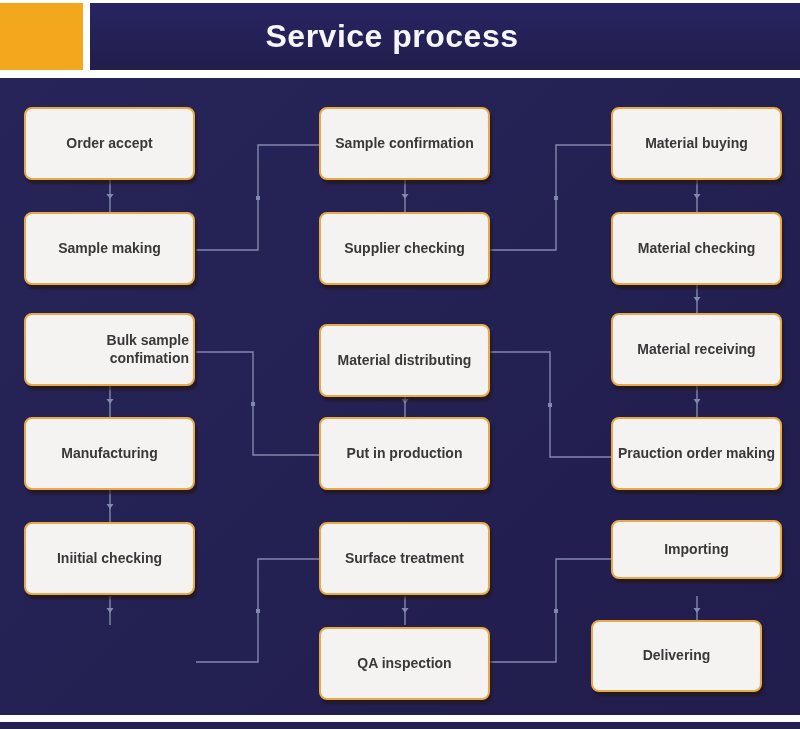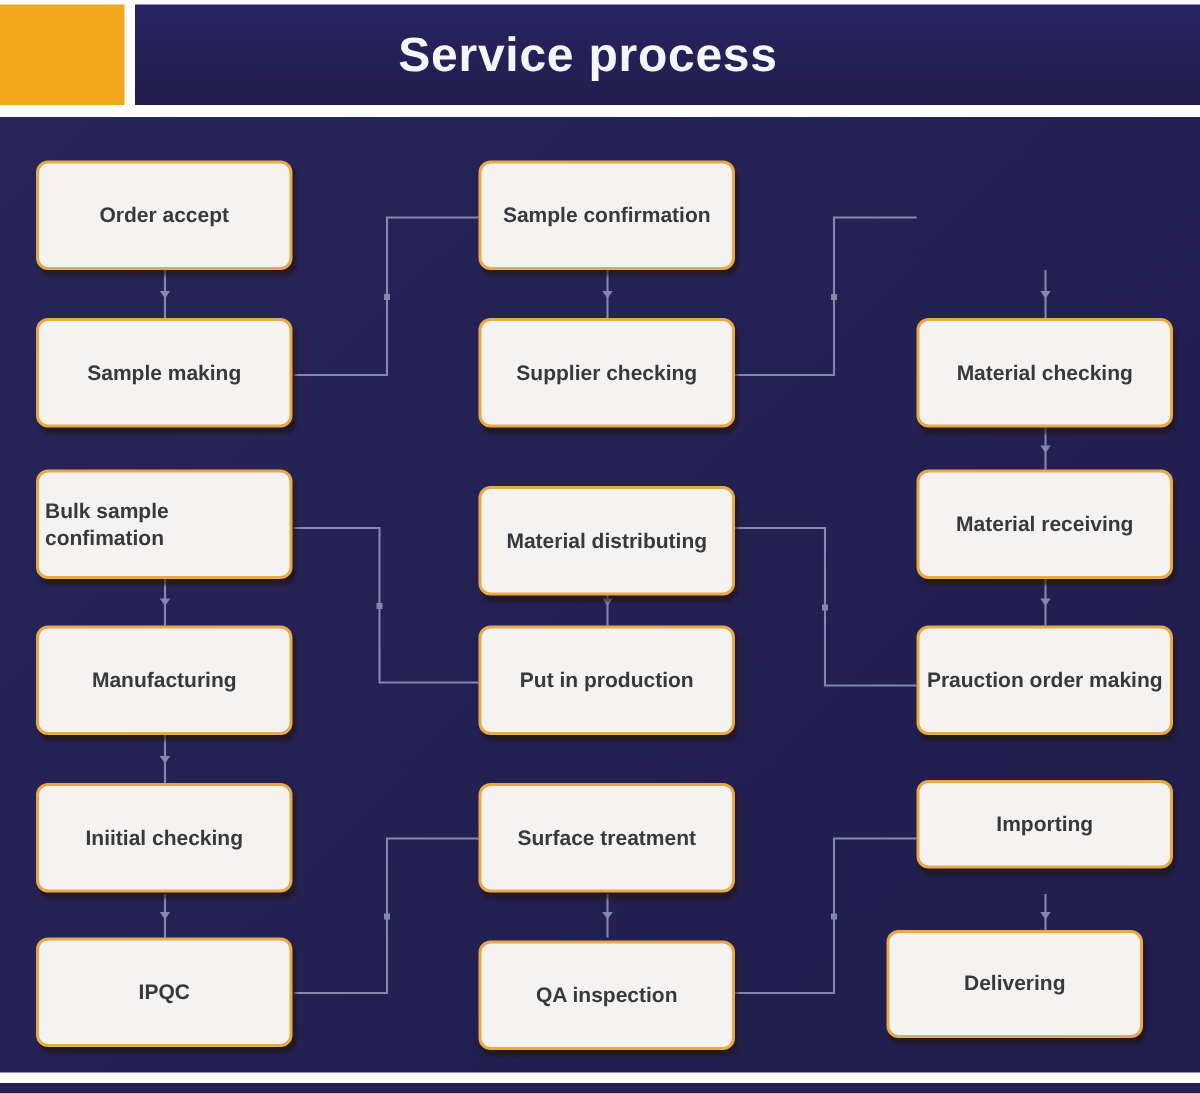--- a/index.html
+++ b/index.html
@@ -17,21 +17,21 @@
   .banner{position:absolute;left:90px;top:3px;width:710px;height:67px;
           background:linear-gradient(180deg,#282462 0%,#211e4b 100%);
           display:flex;align-items:center;justify-content:center;padding-right:106px;}
   .banner h1{color:#f5f5fa;font-size:32px;font-weight:700;letter-spacing:.5px;}
   .canvas{position:absolute;left:0;top:78px;width:800px;height:637px;
           background:linear-gradient(135deg,#272459 0%,#232052 55%,#211e4d 100%);}
   .connector-svg{position:absolute;left:0;top:0;width:800px;height:637px;pointer-events:none;}
   .node{position:absolute;width:171px;height:73px;background:var(--box-fill);
         border:2px solid var(--box-border);border-radius:8px;
         box-shadow:2px 4px 2px rgba(38,20,6,.55);
-        display:flex;align-items:center;justify-content:center;text-align:left;
+        display:flex;align-items:center;justify-content:center;text-align:right;
         color:var(--box-text);font-size:14px;font-weight:700;line-height:1.25;padding:2px 4px;}
   .bottom-bar{position:absolute;left:0;top:722px;width:800px;height:7px;background:var(--navy);}
 </style>
 </head>
 <body>
 
 <div class="accent-square"></div>
 <div class="banner">
   <h1>Service process</h1>
 </div>
@@ -91,43 +91,43 @@
     </div>
   <div class="node" style="left:24px;top:235px">
       <span>Bulk sample confimation</span>
     </div>
   <div class="node" style="left:24px;top:339px">
       <span>Manufacturing</span>
     </div>
   <div class="node" style="left:24px;top:444px">
       <span>Iniitial checking</span>
     </div>
-  <div class="node" style="left:24px;top:547px">
-      <span>IPQC</span>
-    </div>
 
   <div class="node" style="left:319px;top:29px">
       <span>Sample confirmation</span>
     </div>
   <div class="node" style="left:319px;top:134px">
       <span>Supplier checking</span>
     </div>
   <div class="node" style="left:319px;top:246px">
       <span>Material distributing</span>
     </div>
   <div class="node" style="left:319px;top:339px">
       <span>Put in production</span>
     </div>
   <div class="node" style="left:319px;top:444px">
       <span>Surface treatment</span>
     </div>
   <div class="node" style="left:319px;top:549px">
       <span>QA inspection</span>
     </div>
 
+  <div class="node" style="left:611px;top:29px">
+      <span>Material buying</span>
+    </div>
   <div class="node" style="left:611px;top:134px">
       <span>Material checking</span>
     </div>
   <div class="node" style="left:611px;top:235px">
       <span>Material receiving</span>
     </div>
   <div class="node" style="left:611px;top:339px">
       <span>Prauction order making</span>
     </div>
   <div class="node" style="left:611px;top:442px;height:59px">

